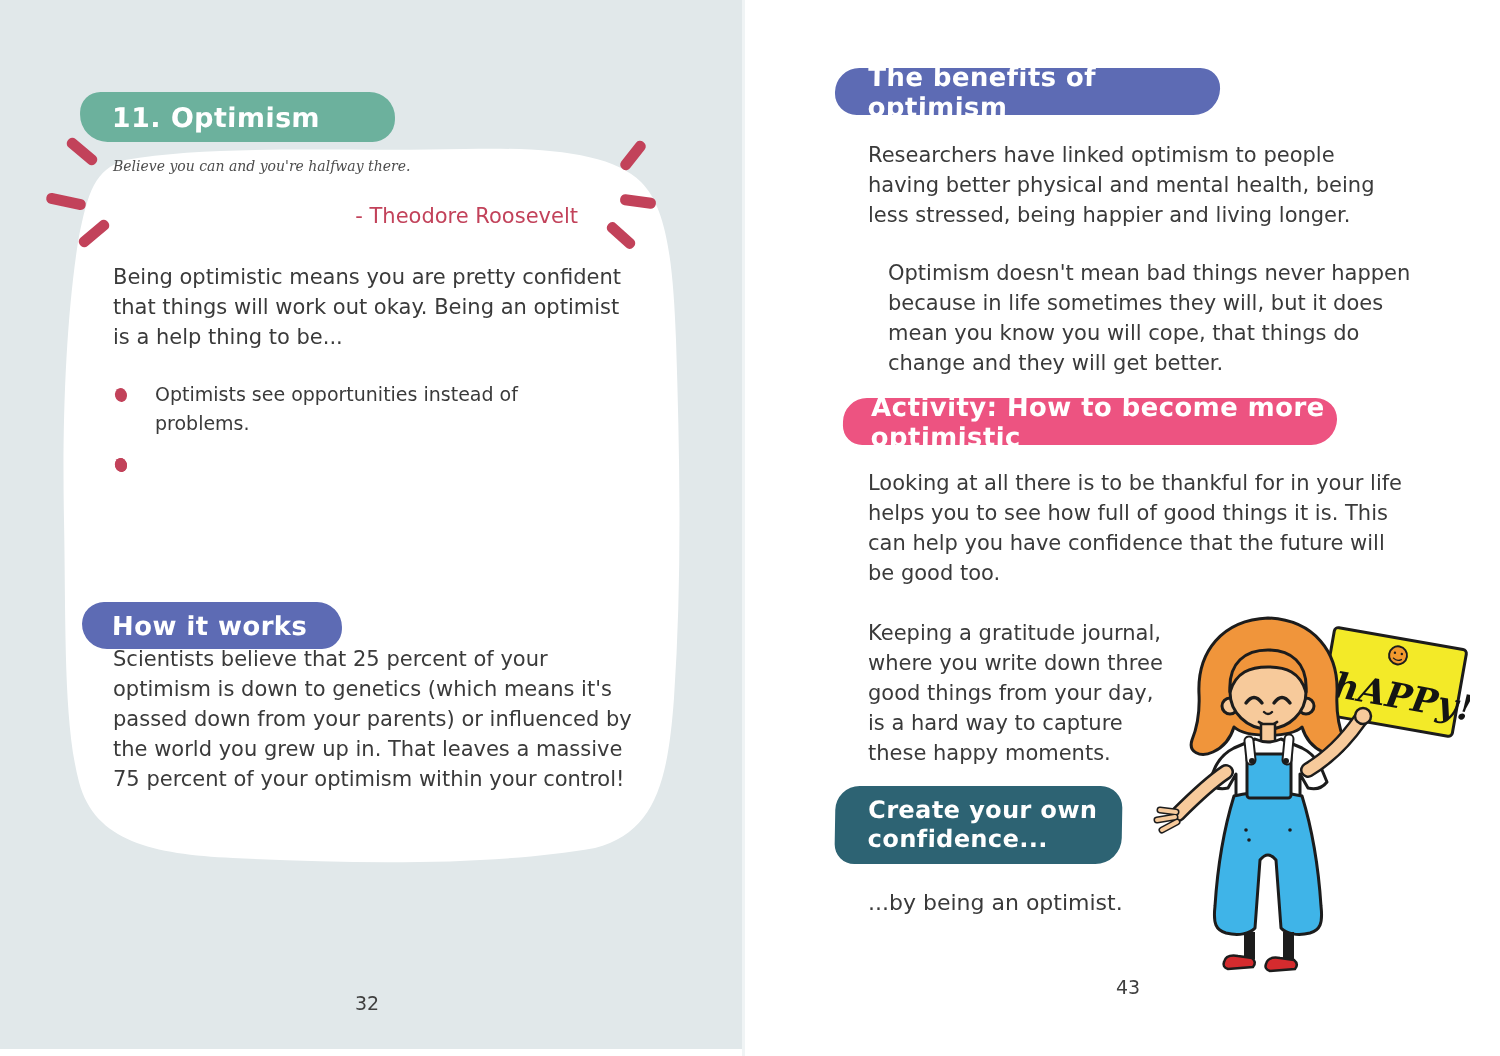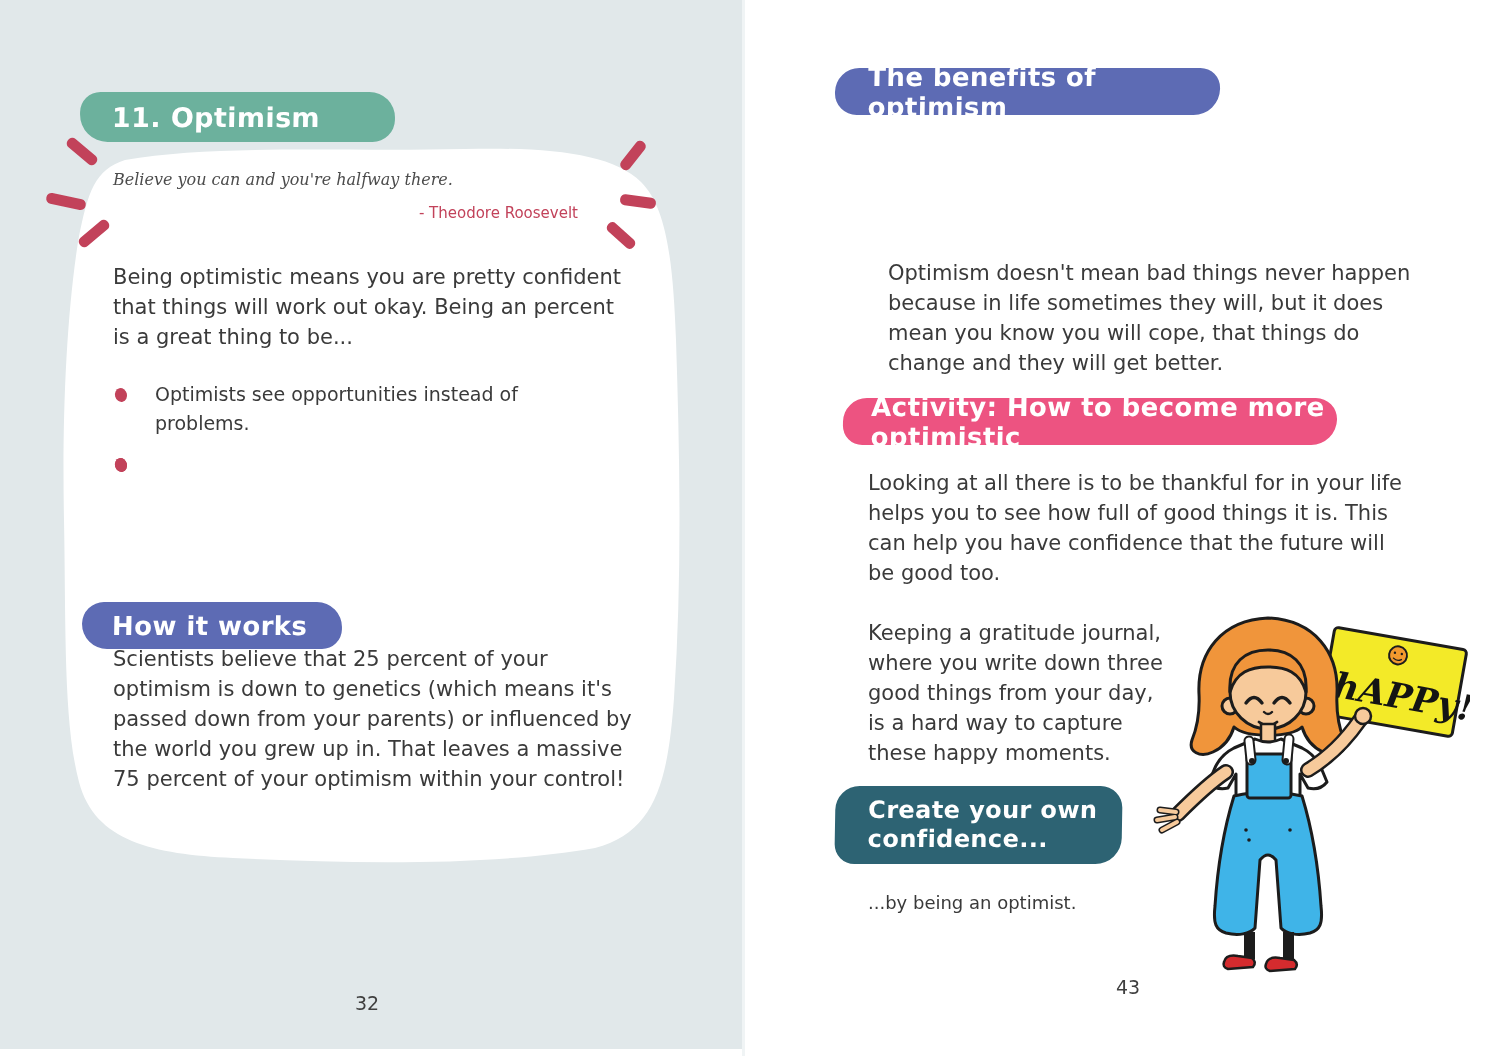--- a/index.html
+++ b/index.html
@@ -22,25 +22,25 @@
   .page-left::before{content:"";position:absolute;left:0;bottom:0;width:100%;height:7px;background:#fff;}
   .blob-svg{position:absolute;left:55px;top:140px;}
 
   .badge{position:absolute;display:flex;align-items:center;color:#fff;
          font-weight:bold;letter-spacing:.4px;transform:skewX(-1deg);}
   .badge-green{left:80px;top:92px;width:315px;height:50px;background:var(--badge-green);
          border-radius:20px 26px 22px 28px;padding-left:32px;font-size:27px;}
   .badge-hiw{left:82px;top:602px;width:260px;height:47px;background:var(--badge-purple);
          border-radius:22px 26px 20px 26px;padding-left:30px;font-size:26px;}
 
-  .quote{position:absolute;left:113px;top:170px;width:480px;
+  .quote{position:absolute;left:113px;top:158px;width:480px;
          font-family:"DejaVu Serif","Liberation Serif",serif;font-style:italic;
-         font-size:16px;color:#4c4c4c;}
+         font-size:14px;color:#4c4c4c;}
   .attribution{position:absolute;left:113px;top:204px;width:465px;text-align:right;
-         color:var(--accent-red);font-size:15px;font-weight:500;}
+         color:var(--accent-red);font-size:21px;font-weight:500;}
 
   .body-text{font-size:21px;line-height:30px;color:var(--ink);}
   .intro{position:absolute;left:113px;top:262px;width:520px;}
   .bullet-list{position:absolute;left:113px;top:380px;width:495px;list-style:none;}
   .bullet-list li{position:relative;padding-left:42px;margin-bottom:12px;font-size:19px;line-height:29px;}
   .bullet-dot{position:absolute;left:2px;top:8px;width:12px;height:14px;background:var(--accent-red);
          border-radius:50%;transform:rotate(-14deg);}
   .hiw-body{position:absolute;left:113px;top:644px;width:535px;}
 
   .page-number{position:absolute;font-size:19px;color:#3f3f3f;}
@@ -54,21 +54,21 @@
   .badge-benefits{left:90px;top:68px;width:385px;height:47px;background:var(--badge-purple);
          border-radius:24px 20px 26px 22px;padding-left:33px;font-size:26px;}
   .badge-activity{left:98px;top:398px;width:494px;height:47px;background:var(--badge-pink);
          border-radius:24px 22px 26px 20px;padding-left:28px;font-size:26px;}
   .badge-teal{left:90px;top:786px;width:287px;height:78px;background:var(--badge-teal);
          border-radius:24px 22px 26px 20px;padding-left:33px;font-size:24px;line-height:1.2;}
   .benefits-p1{position:absolute;left:123px;top:140px;width:540px;}
   .benefits-p2{position:absolute;left:123px;top:258px;width:540px;margin-left:20px;}
   .activity-p1{position:absolute;left:123px;top:468px;width:545px;}
   .gratitude-p{position:absolute;left:123px;top:618px;width:302px;}
-  .tagline{position:absolute;left:123px;top:888px;font-size:18px;}
+  .tagline{position:absolute;left:123px;top:888px;font-size:22px;}
   .illustration{position:absolute;left:405px;top:608px;}
 </style>
 </head>
 <body>
 
 <div class="spread">
 
   <div class="page page-left">
 
     <svg class="blob-svg" width="640" height="735" viewBox="0 0 640 735">
@@ -92,21 +92,21 @@
     <div class="dash" style="left:620px;top:196px;width:36px;transform:rotate(8deg);"></div>
     <div class="dash" style="left:604px;top:230px;width:34px;transform:rotate(42deg);"></div>
 
     <div class="badge badge-green">
       <span>11. Optimism</span>
     </div>
 
     <div class="quote">Believe you can and you're halfway there.</div>
     <div class="attribution">- Theodore Roosevelt</div>
 
-    <p class="body-text intro">Being optimistic means you are pretty confident that things will work out okay. Being an percent is a great thing to be...</p>
+    <p class="body-text intro">Being optimistic means you are pretty confident that things will work out okay. Being an optimist is a help thing to be...</p>
 
     <ul class="bullet-list">
       <li>
         <span class="bullet-dot"></span>
         <span>Optimists see opportunities instead of problems.</span>
       </li>
       <li>
         <span class="bullet-dot"></span>
       </li>
       <li>
@@ -120,20 +120,21 @@
     <p class="body-text hiw-body">Scientists believe that 25 percent of your optimism is down to genetics (which means it's passed down from your parents) or influenced by the world you grew up in. That leaves a massive 75 percent of your optimism within your control!</p>
 
     <div class="page-number pn-left">32</div>
   </div>
 
   <div class="page page-right">
 
     <div class="badge badge-benefits">
       <span>The benefits of optimism</span>
     </div>
+    <p class="body-text benefits-p1">Researchers have linked optimism to people having better physical and mental health, being less stressed, being happier and living longer.</p>
     <p class="body-text benefits-p2">Optimism doesn't mean bad things never happen because in life sometimes they will, but it does mean you know you will cope, that things do change and they will get better.</p>
 
     <div class="badge badge-activity">
       <span>Activity: How to become more optimistic</span>
     </div>
     <p class="body-text activity-p1">Looking at all there is to be thankful for in your life helps you to see how full of good things it is. This can help you have confidence that the future will be good too.</p>
     <p class="body-text gratitude-p">Keeping a gratitude journal, where you write down three good things from your day, is a hard way to capture these happy moments.</p>
 
     <div class="badge badge-teal">
       <span>Create your own confidence...</span>

